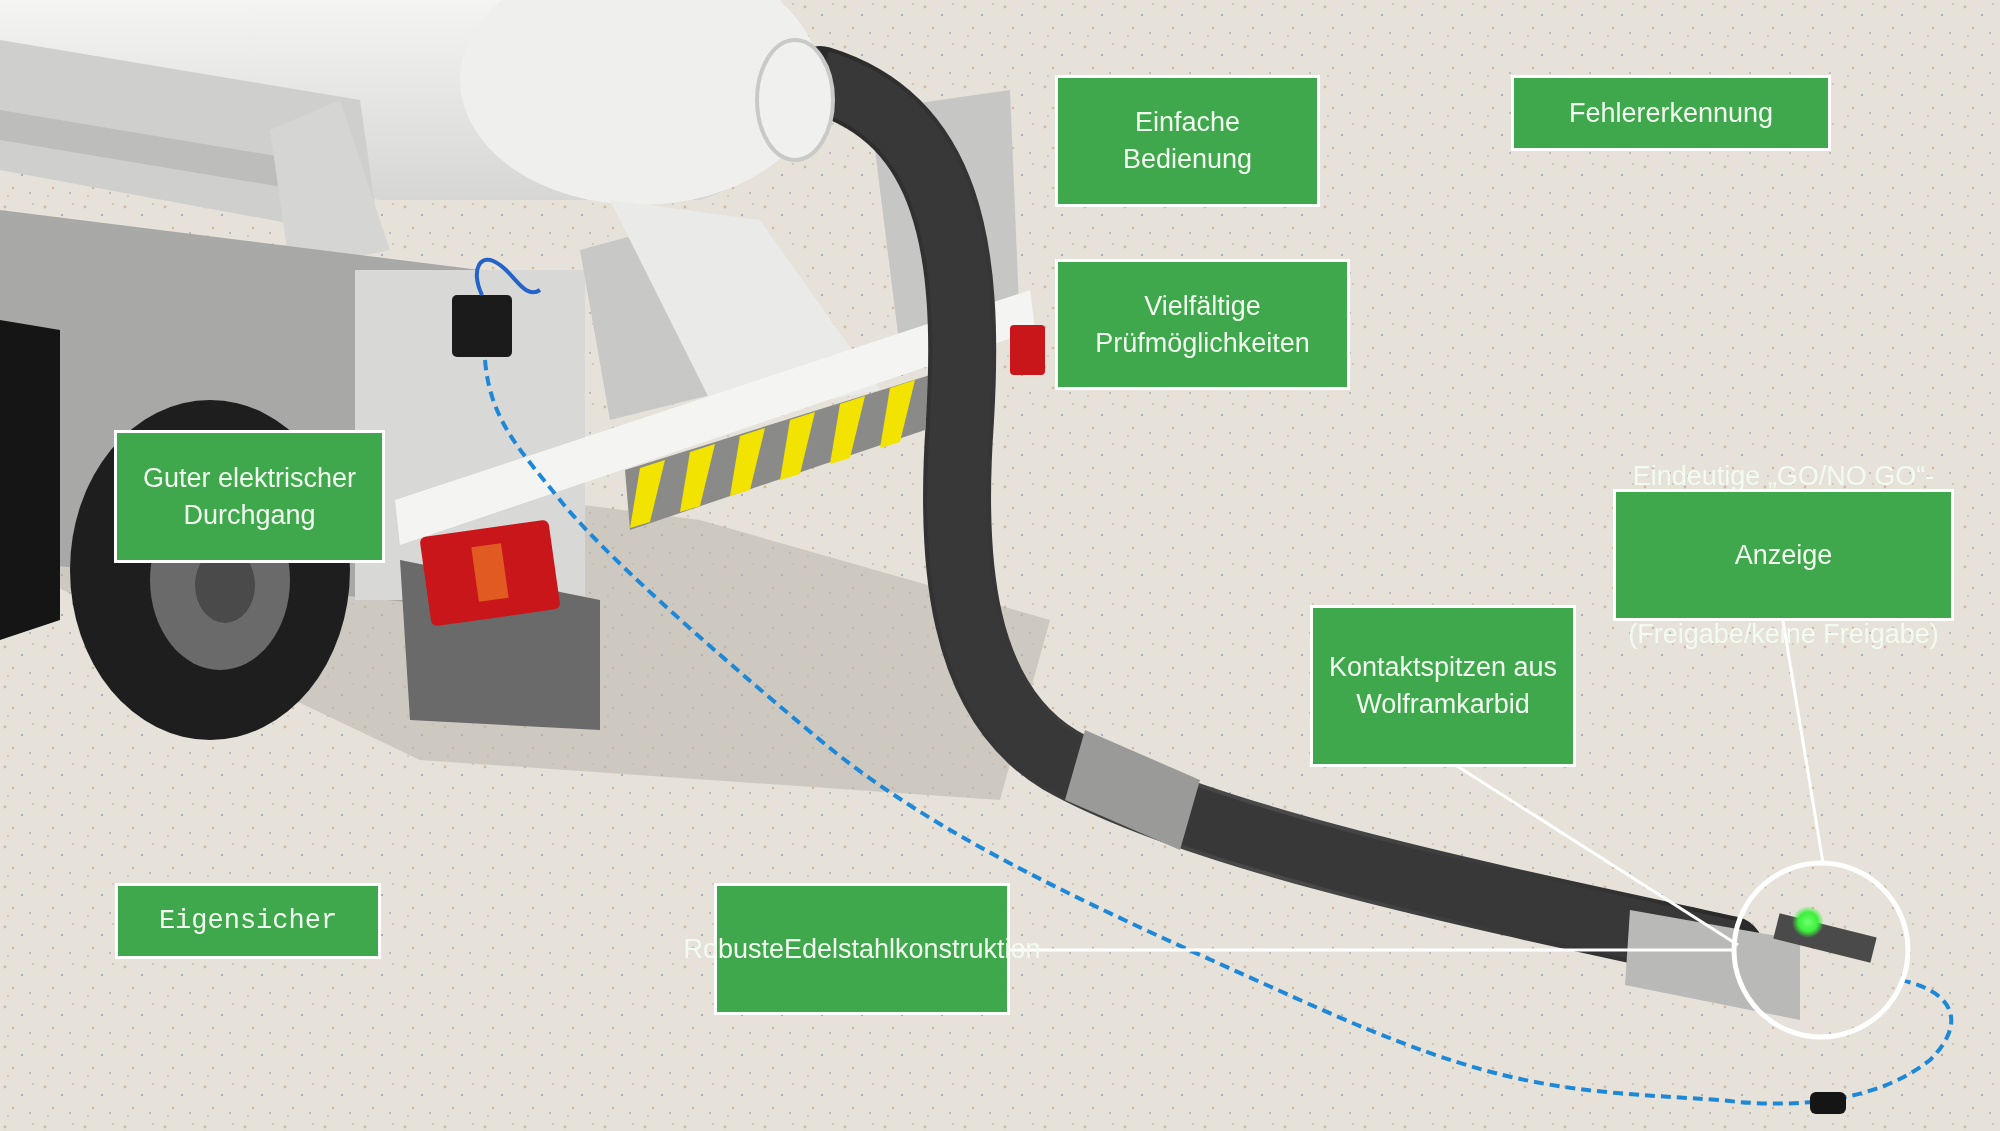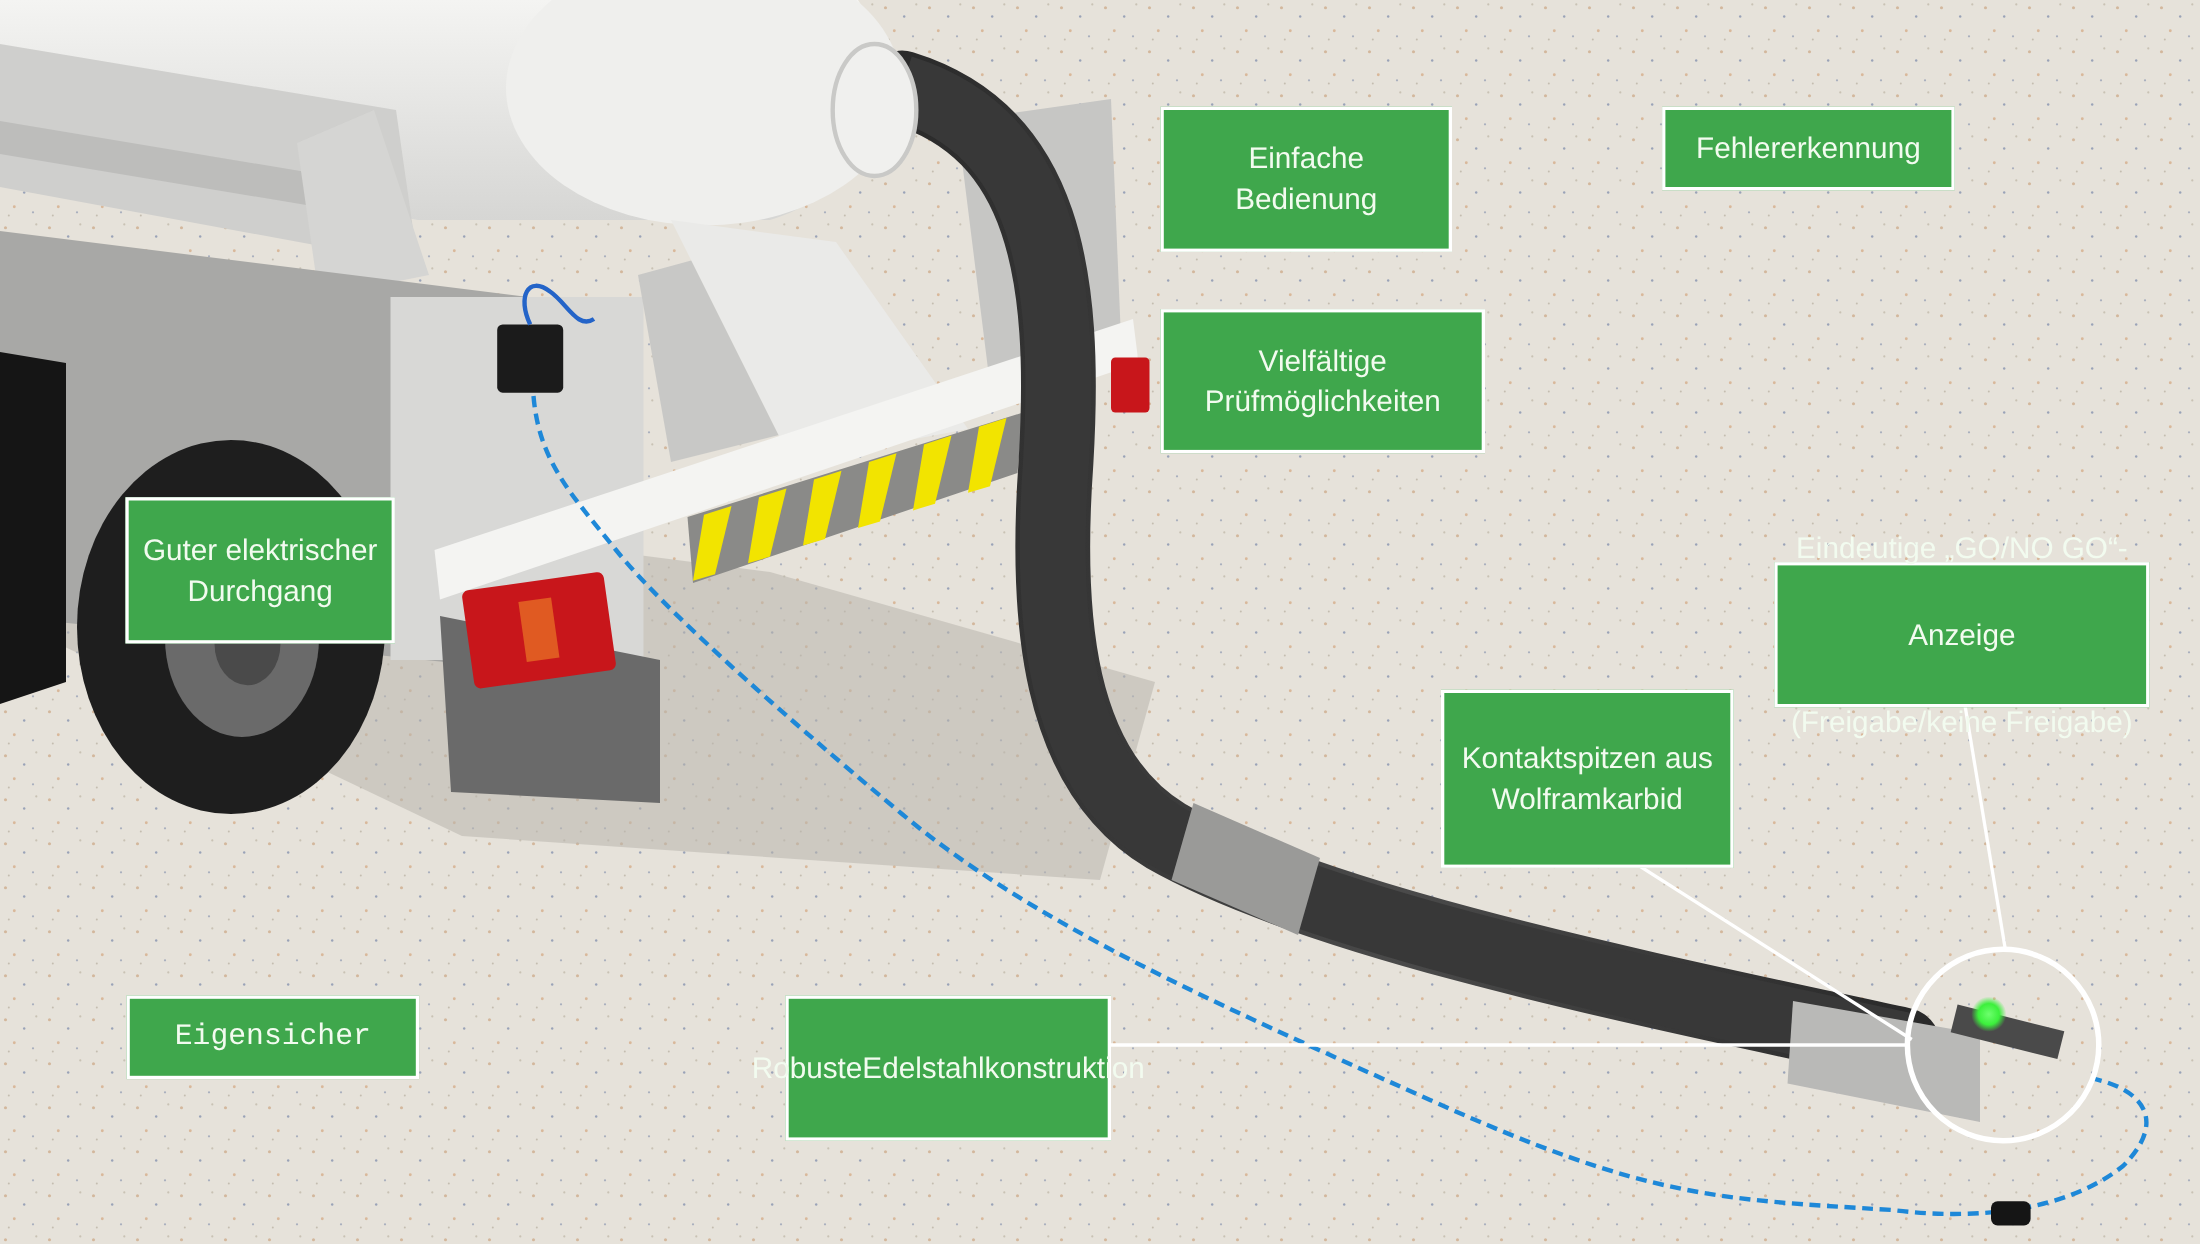--- a/index.html
+++ b/index.html
@@ -8,21 +8,21 @@
     font-family: "Liberation Sans", "DejaVu Sans", sans-serif;
     background: #e6e2da;
   }
   .scene { position: absolute; left: 0; top: 0; width: 2000px; height: 1131px; }
   .label {
     position: absolute; box-sizing: border-box;
     background: #3fa74c; color: #f2fbef;
     border: 3px solid #ffffff;
     display: flex; align-items: center; justify-content: center;
     text-align: center; font-size: 27px; line-height: 37px;
-    padding: 4px 10px; cursor: pointer; margin-top: 22px;
+    padding: 4px 10px; cursor: pointer;
   }
   .label span { display: block; }
 </style>
 </head>
 <body>
 
 <svg class="scene" viewBox="0 0 2000 1131" xmlns="http://www.w3.org/2000/svg">
   <defs>
     <pattern id="speckle" width="40" height="40" patternUnits="userSpaceOnUse">
       <rect width="40" height="40" fill="#e6e2da"></rect>
@@ -112,30 +112,30 @@
   <line x1="1010" y1="950" x2="1735" y2="950" stroke="#ffffff" stroke-width="3"></line>
   <line x1="1410" y1="736" x2="1738" y2="945" stroke="#ffffff" stroke-width="3"></line>
   <line x1="1783" y1="621" x2="1823" y2="863" stroke="#ffffff" stroke-width="3"></line>
 </svg>
 
 <div class="label" style="left:1055px;top:75px;width:265px;height:132px;flex-direction:column;">
   <span>Einfache</span>
   <span>Bedienung</span>
 </div>
 
-<div class="label" style="left:1511px;top:75px;width:266px;height:76px;flex-direction:column;">
+<div class="label" style="left:1511px;top:75px;width:320px;height:76px;flex-direction:column;">
   <span>Fehlererkennung</span>
 </div>
 
 <div class="label" style="left:1055px;top:259px;width:295px;height:131px;flex-direction:column;">
   <span>Vielfältige</span>
   <span>Prüfmöglichkeiten</span>
 </div>
 
-<div class="label" style="left:114px;top:430px;width:245px;height:133px;flex-direction:column;">
+<div class="label" style="left:114px;top:430px;width:271px;height:133px;flex-direction:column;">
   <span>Guter elektrischer</span>
   <span>Durchgang</span>
 </div>
 
 <div class="label" style="left:1613px;top:489px;width:341px;height:132px;flex-direction:column;gap:42px;">
   <span>Eindeutige „GO/NO GO“-</span>
   <span>Anzeige</span>
   <span>(Freigabe/keine Freigabe)</span>
 </div>
 

